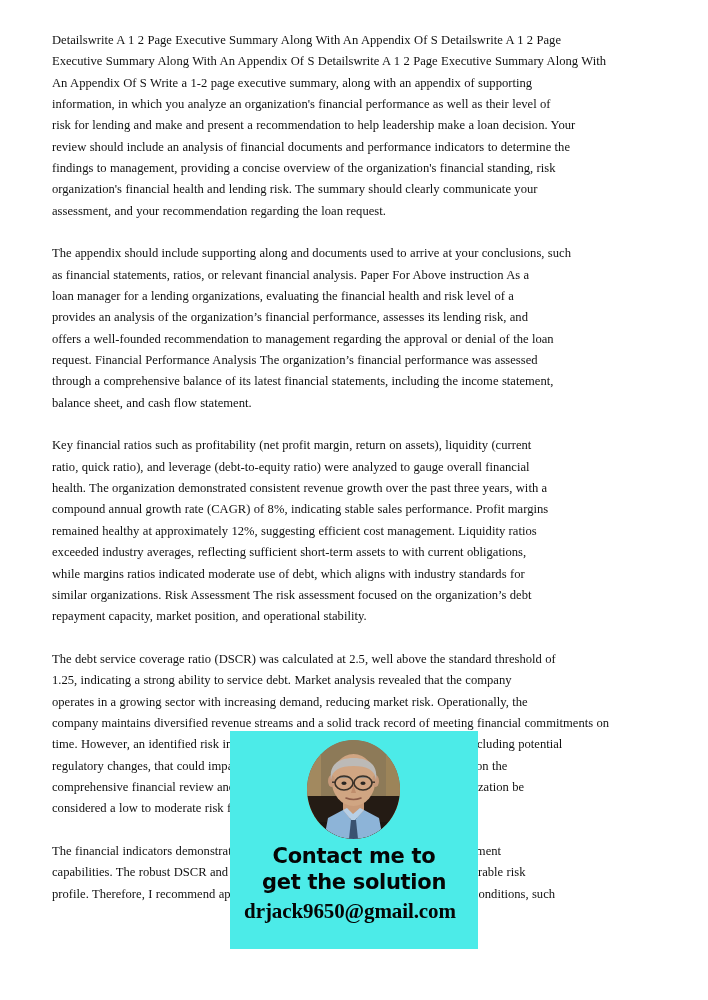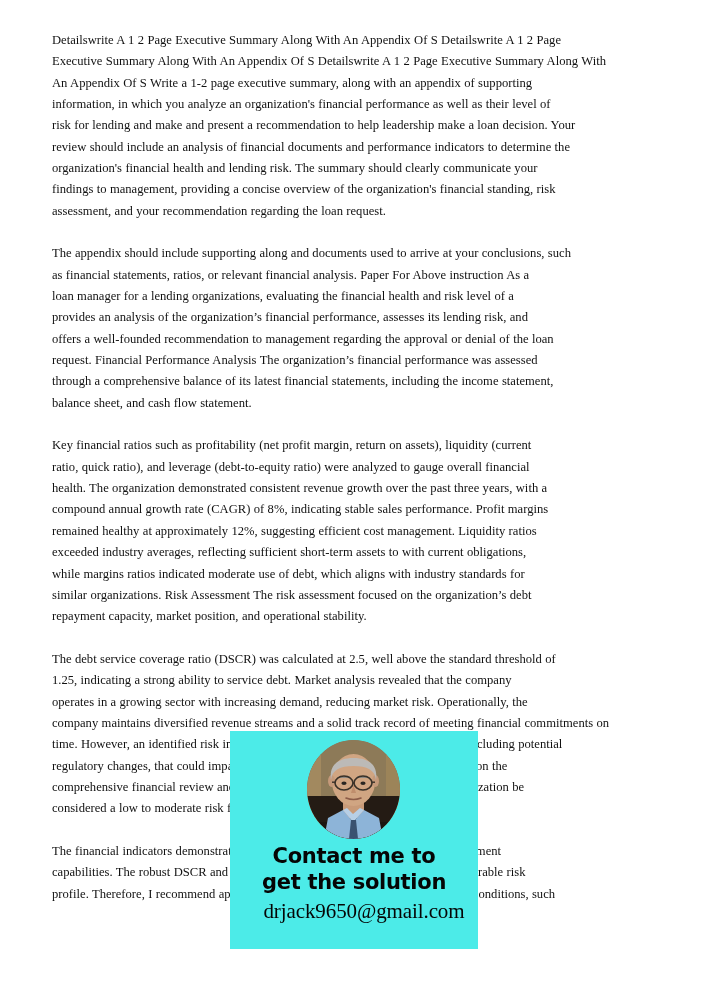--- a/index.html
+++ b/index.html
@@ -88,44 +88,43 @@
   }
   #contact-headline .hl-line { display: block; }
 
   #contact-email {
     position: absolute;
     left: 0;
     top: 167px;
     width: 240px;
     text-align: center;
     font-family: "Liberation Serif", "DejaVu Serif", serif;
-    font-weight: normal;
+    font-weight: bold;
     font-size: 21px;
     line-height: 26px;
     color: #050505;
     letter-spacing: -0.1px;
-    margin-left: 14px;
   }
 </style>
 </head>
 <body>
 
 <div id="page">
 
   <div id="doc-body">
 
     <p class="para">
       <span class="para-line">Detailswrite A 1 2 Page Executive Summary Along With An Appendix Of S Detailswrite A 1 2 Page</span>
       <span class="para-line">Executive Summary Along With An Appendix Of S Detailswrite A 1 2 Page Executive Summary Along With</span>
       <span class="para-line">An Appendix Of S Write a 1-2 page executive summary, along with an appendix of supporting</span>
       <span class="para-line">information, in which you analyze an organization's financial performance as well as their level of</span>
       <span class="para-line">risk for lending and make and present a recommendation to help leadership make a loan decision. Your</span>
       <span class="para-line">review should include an analysis of financial documents and performance indicators to determine the</span>
+      <span class="para-line">findings to management, providing a concise overview of the organization's financial standing, risk</span>
       <span class="para-line">organization's financial health and lending risk. The summary should clearly communicate your</span>
-      <span class="para-line">findings to management, providing a concise overview of the organization's financial standing, risk</span>
       <span class="para-line">assessment, and your recommendation regarding the loan request.</span>
     </p>
 
     <p class="para">
       <span class="para-line">The appendix should include supporting along and documents used to arrive at your conclusions, such</span>
       <span class="para-line">as financial statements, ratios, or relevant financial analysis. Paper For Above instruction As a</span>
       <span class="para-line">loan manager for a lending organizations, evaluating the financial health and risk level of a</span>
       <span class="para-line">provides an analysis of the organization’s financial performance, assesses its lending risk, and</span>
       <span class="para-line">offers a well-founded recommendation to management regarding the approval or denial of the loan</span>
       <span class="para-line">request. Financial Performance Analysis The organization’s financial performance was assessed</span>

